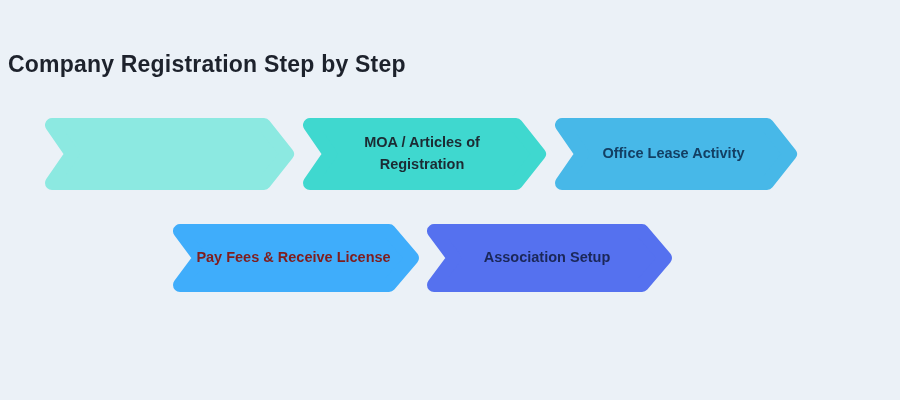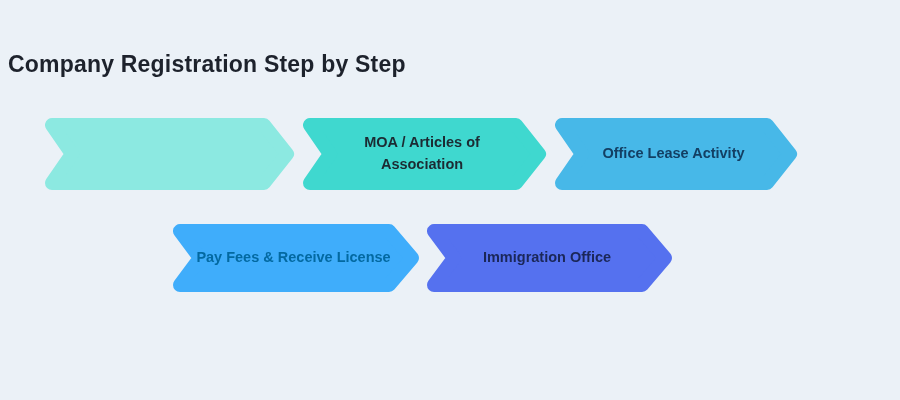--- a/index.html
+++ b/index.html
@@ -31,37 +31,37 @@
   <div class="arrow" style="left:45px;top:118px;width:250px;height:72px">
     <svg class="arrow-svg" aria-hidden="true" viewBox="0 0 250 72">
         <path d="M7.0,7.0L219.0,7.0L242.0,36.0L219.0,65.0L7.0,65.0L27.0,36.0Z" fill="#8CE9E1" stroke="#8CE9E1" stroke-width="14" stroke-linejoin="round"></path>
       </svg>
   </div>
 
   <div class="arrow" style="left:303px;top:118px;width:244px;height:72px">
     <svg class="arrow-svg" aria-hidden="true" viewBox="0 0 244 72">
         <path d="M7.0,7.0L213.0,7.0L236.0,36.0L213.0,65.0L7.0,65.0L27.0,36.0Z" fill="#3FD8CF" stroke="#3FD8CF" stroke-width="14" stroke-linejoin="round"></path>
       </svg>
-    <span class="arrow-label" style="color: rgb(28, 43, 51);">MOA / Articles of Association</span>
+    <span class="arrow-label" style="color: rgb(28, 43, 51);">MOA / Articles of Registration</span>
   </div>
 
   <div class="arrow one-line" style="left:555px;top:118px;width:243px;height:72px">
     <svg class="arrow-svg" aria-hidden="true" viewBox="0 0 243 72">
         <path d="M7.0,7.0L212.0,7.0L235.0,36.0L212.0,65.0L7.0,65.0L27.0,36.0Z" fill="#47B8E8" stroke="#47B8E8" stroke-width="14" stroke-linejoin="round"></path>
       </svg>
     <span class="arrow-label" style="color: rgb(19, 63, 99);">Office Lease Activity</span>
   </div>
 
   <div class="arrow one-line" style="left:173px;top:224px;width:247px;height:68px">
     <svg class="arrow-svg" aria-hidden="true" viewBox="0 0 247 68">
         <path d="M7.0,7.0L216.0,7.0L239.0,34.0L216.0,61.0L7.0,61.0L27.0,34.0Z" fill="#3FADFB" stroke="#3FADFB" stroke-width="14" stroke-linejoin="round"></path>
       </svg>
-    <span class="arrow-label" style="color: #0369a1;">Pay Fees &amp; Receive License</span>
+    <span class="arrow-label" style="color: #7f1d1d;">Pay Fees &amp; Receive License</span>
   </div>
 
   <div class="arrow one-line" style="left:427px;top:224px;width:246px;height:68px">
     <svg class="arrow-svg" aria-hidden="true" viewBox="0 0 246 68">
         <path d="M7.0,7.0L215.0,7.0L238.0,34.0L215.0,61.0L7.0,61.0L27.0,34.0Z" fill="#5571EF" stroke="#5571EF" stroke-width="14" stroke-linejoin="round"></path>
       </svg>
-    <span class="arrow-label" style="color: rgb(27, 39, 88);">Immigration Office</span>
+    <span class="arrow-label" style="color: rgb(27, 39, 88);">Association Setup</span>
   </div>
 
 </div>
 
 </body></html>

